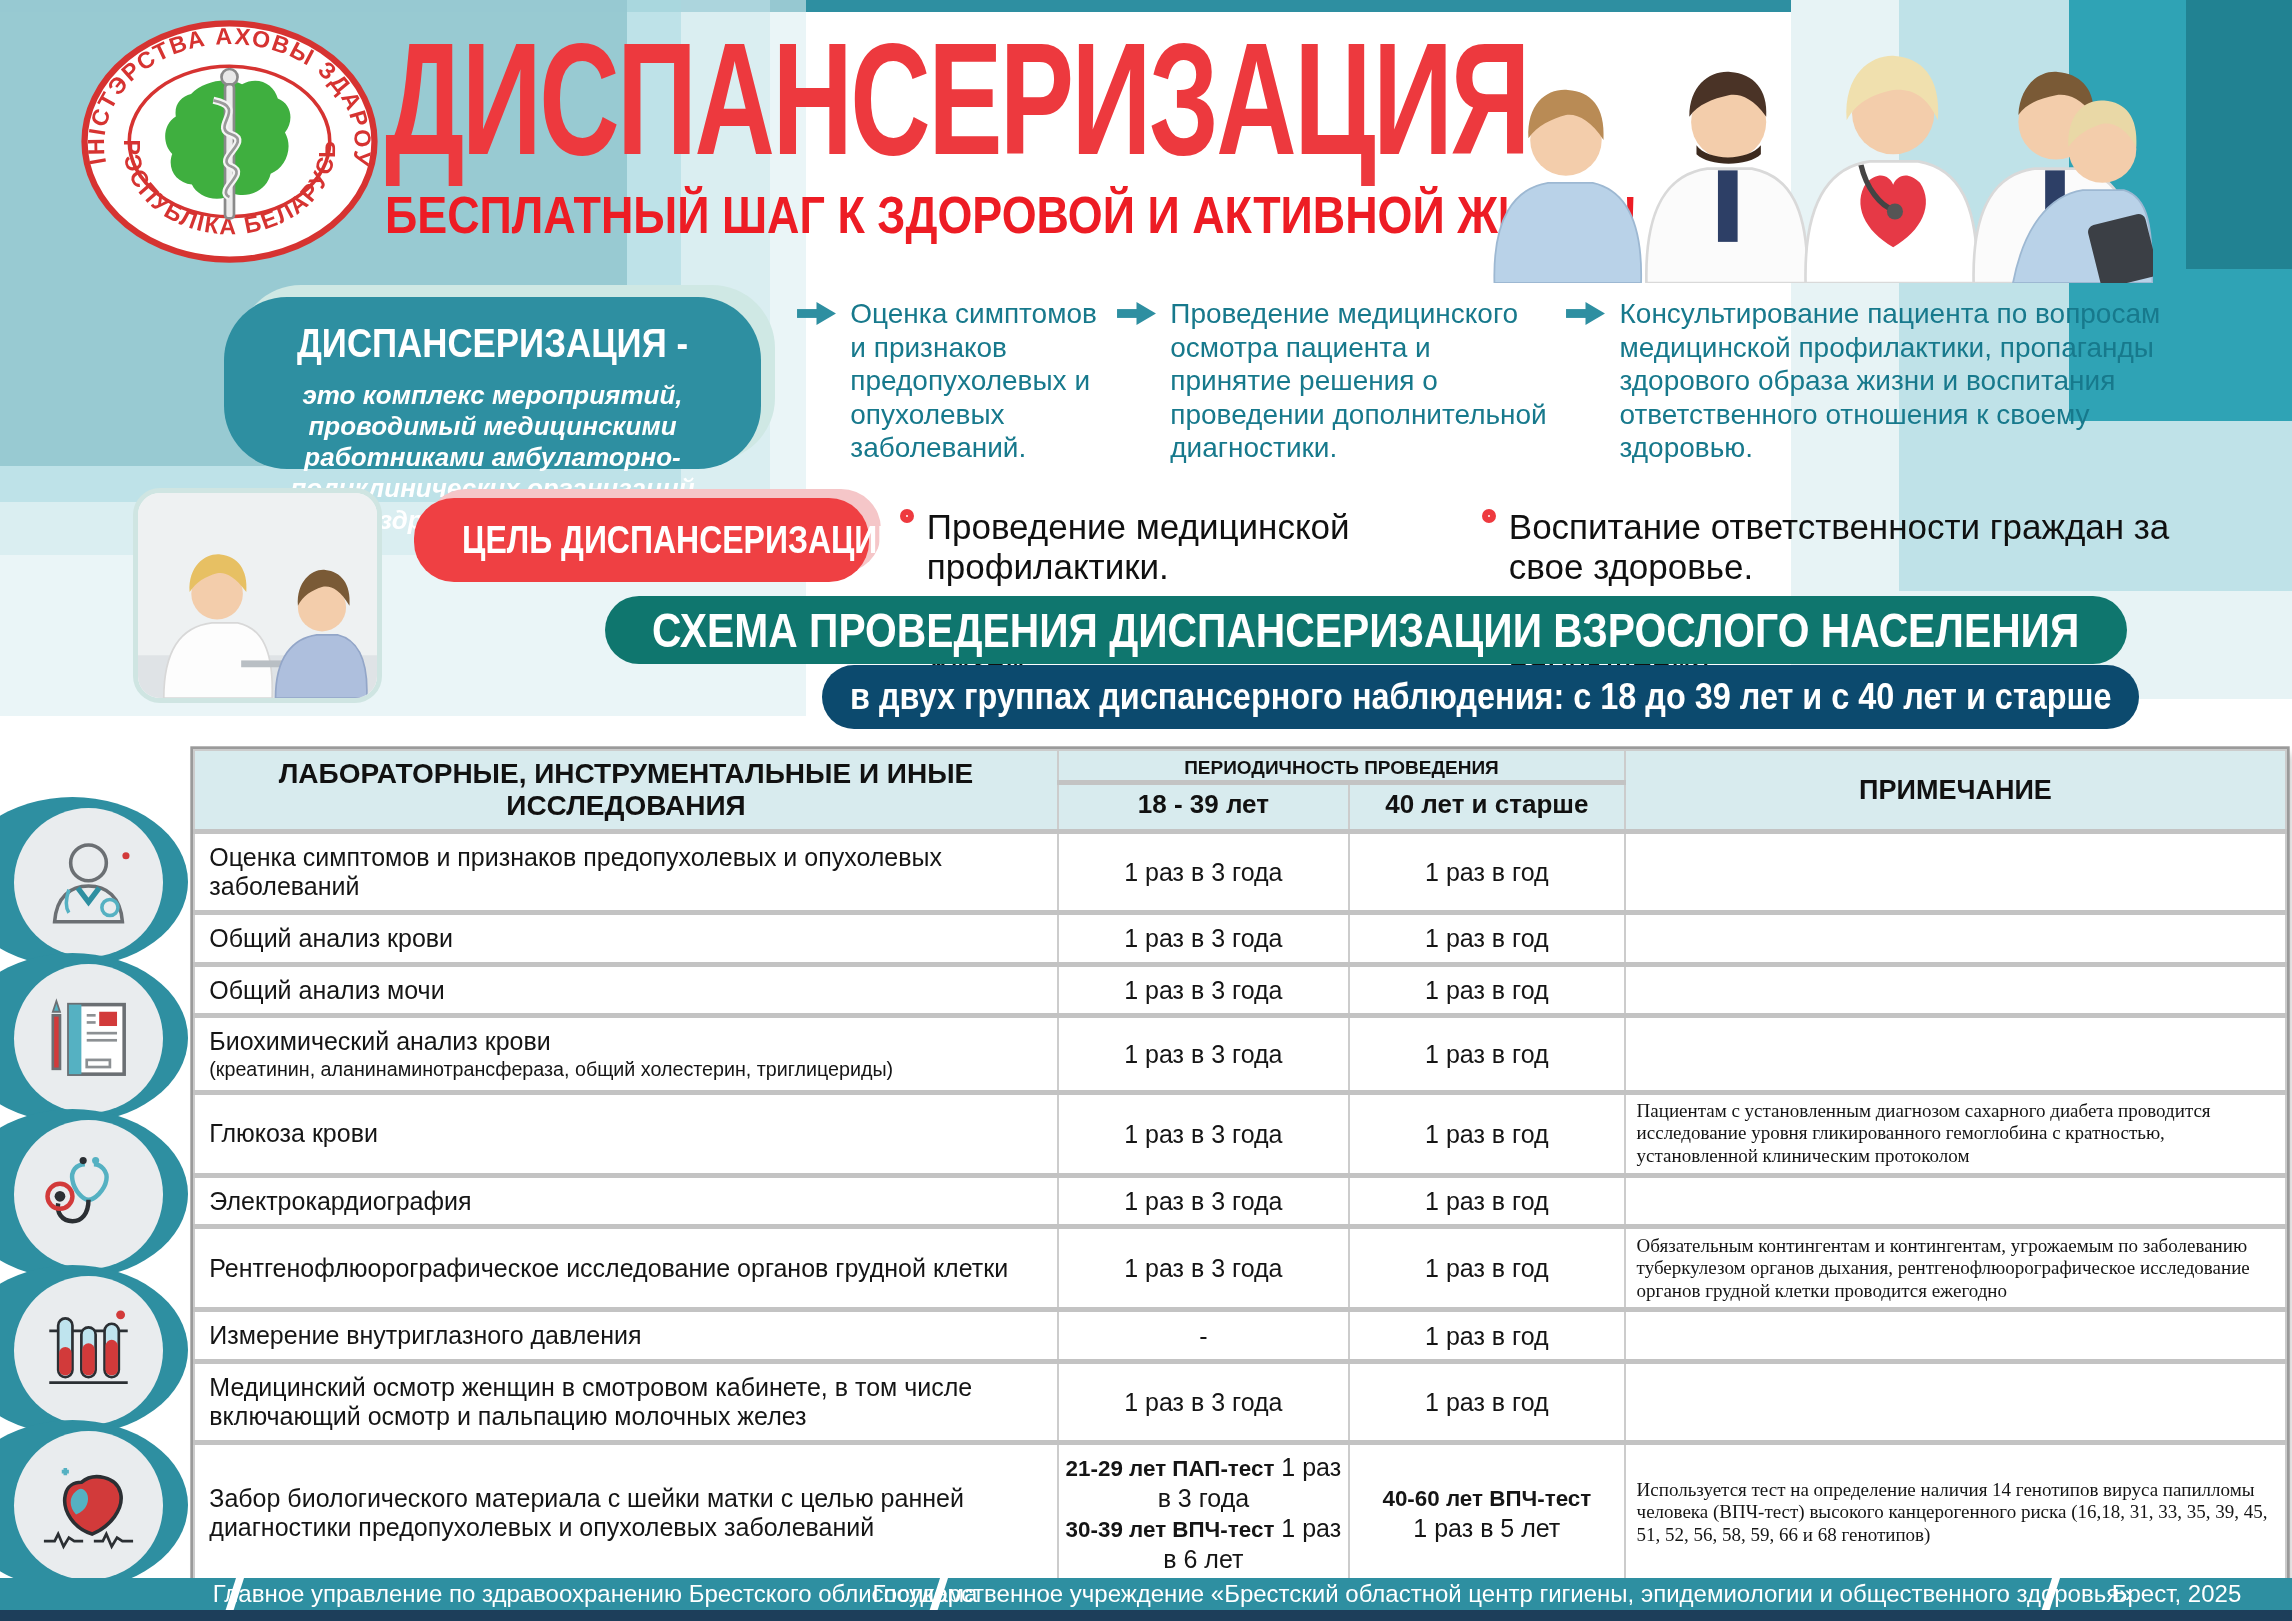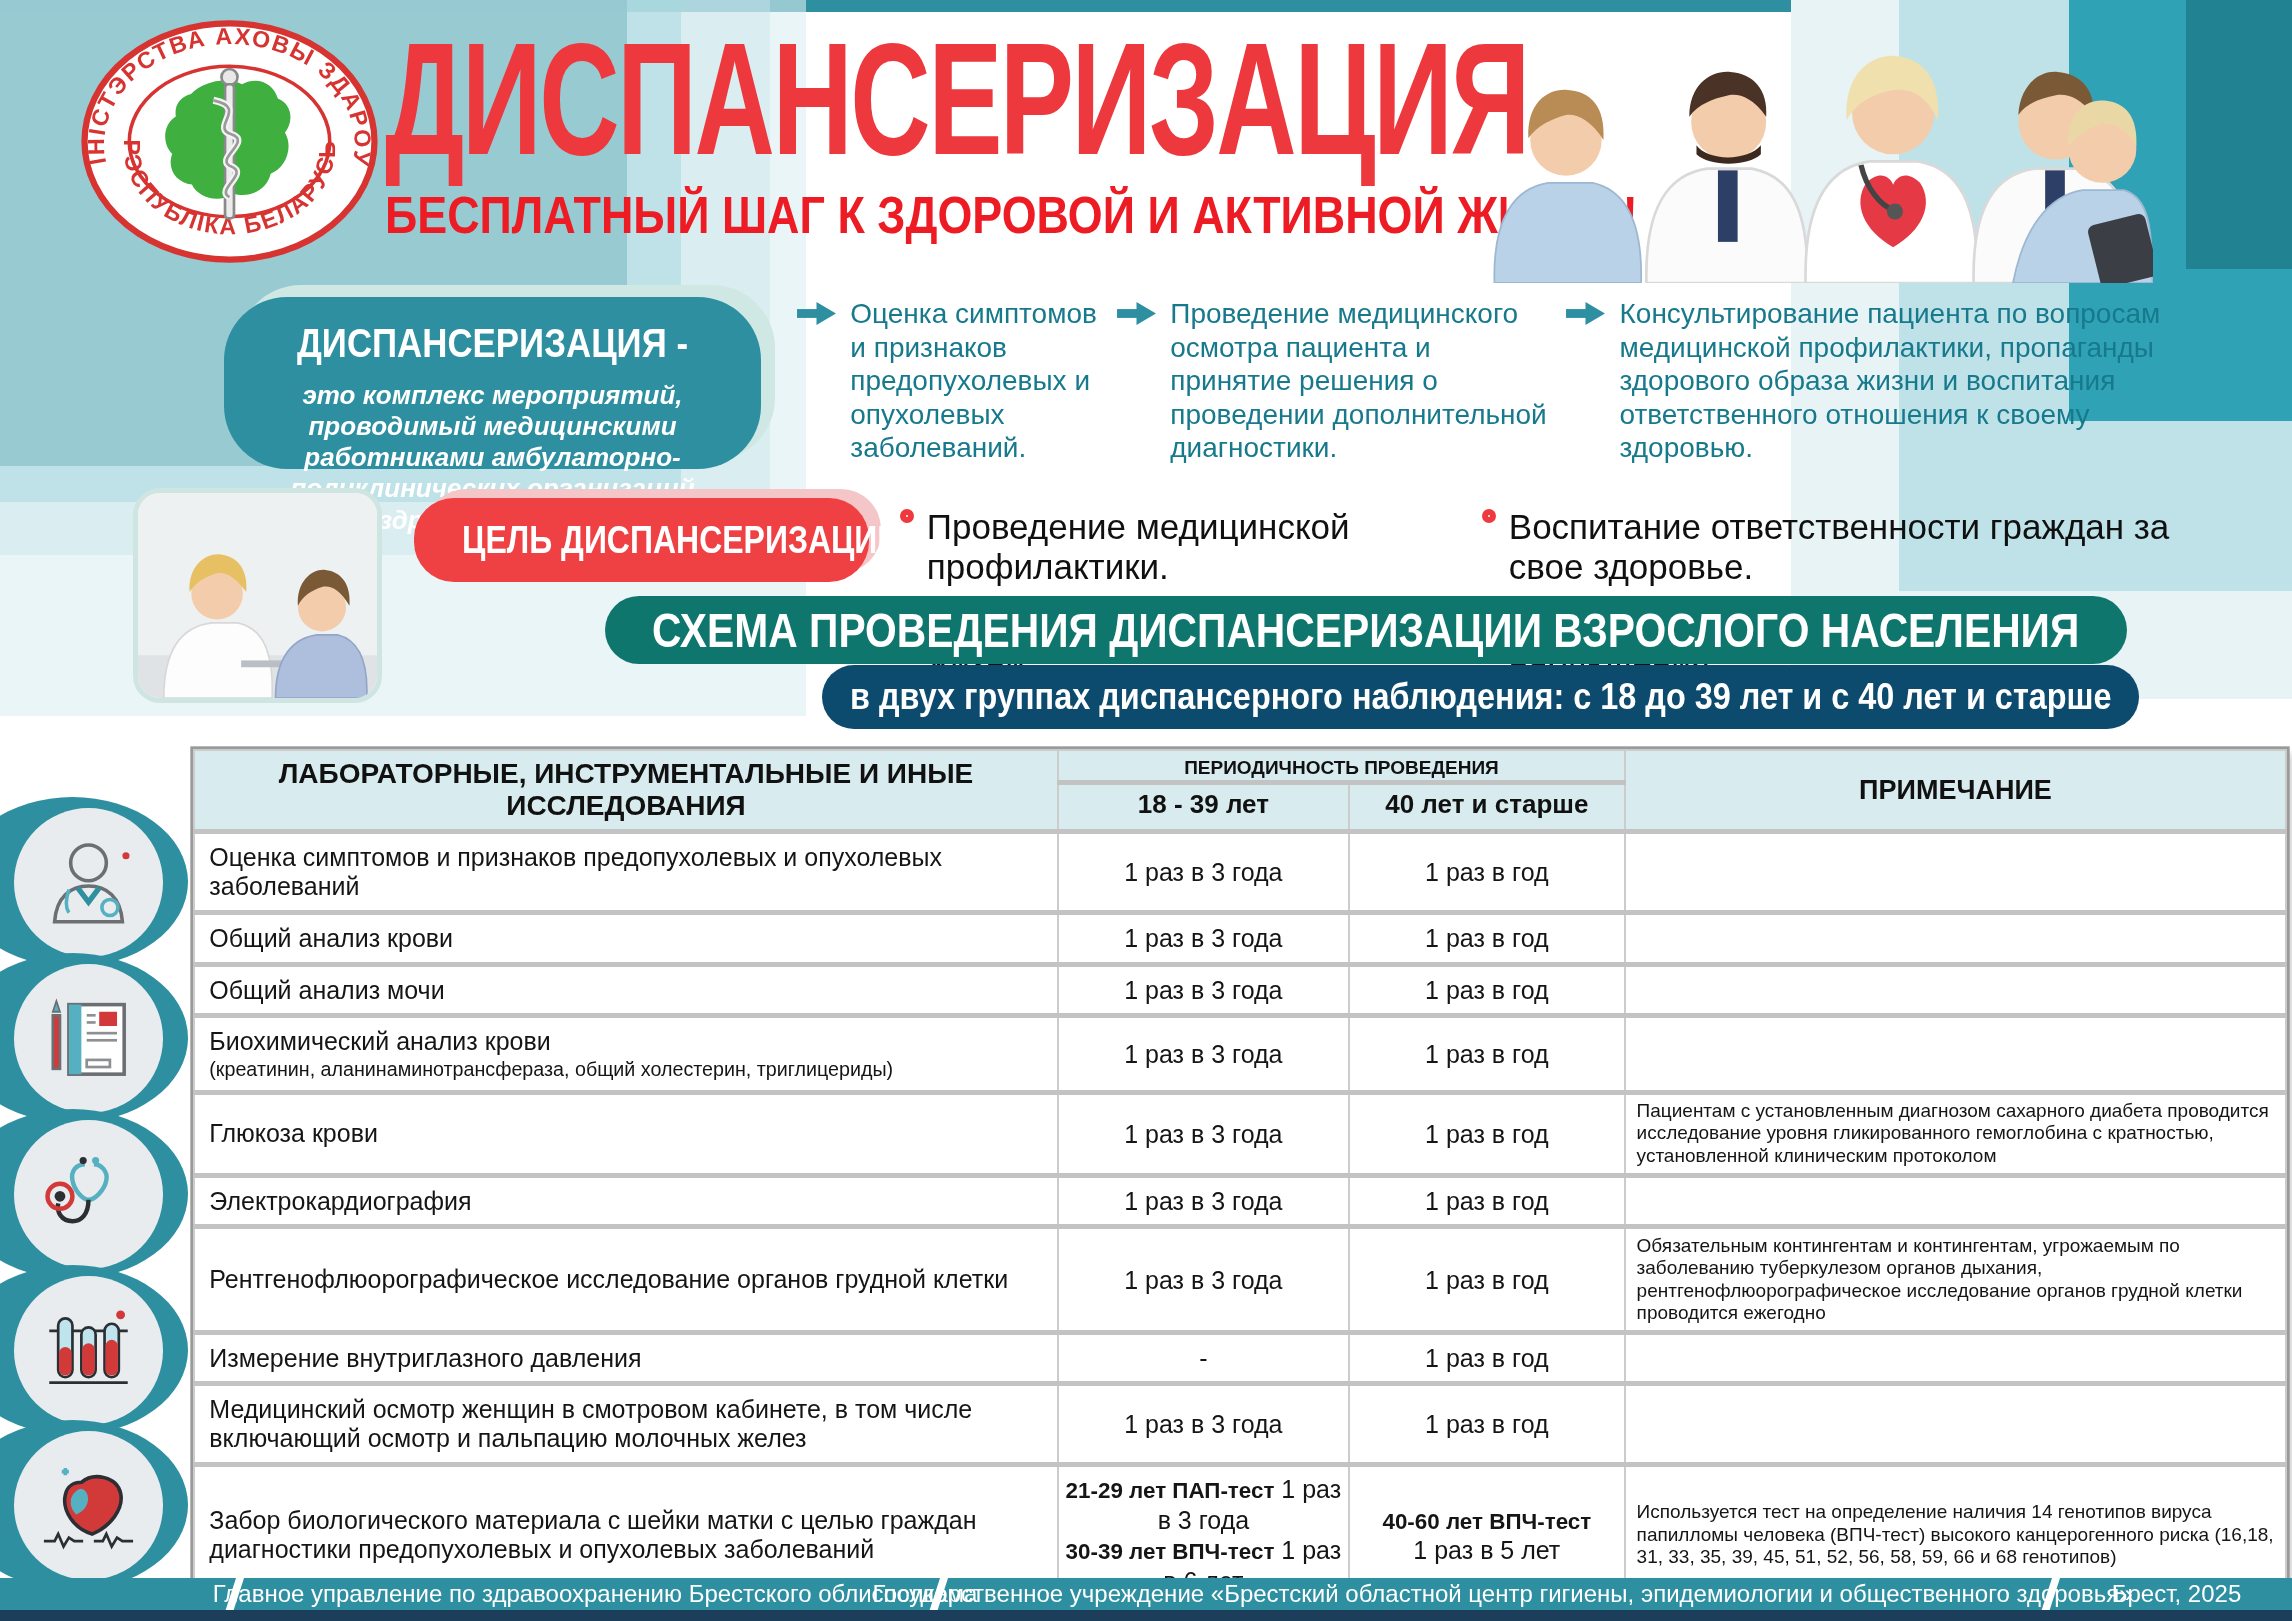--- a/index.html
+++ b/index.html
@@ -72,21 +72,21 @@
   table.main thead th{background:#d8ebee;color:#111;font-weight:bold;}
   th.h-tests{width:41.3%;font-size:28px;padding:7.2px 12.5px;}
   th.h-period{font-size:19px;padding:5.4px 0 1.8px;}
   th.h-age{font-size:26px;padding:3.6px 0 9px;}
   th.h-note{width:31.6%;font-size:27px;}
   col.c-age1{width:13.9%;}col.c-age2{width:13.2%;}
   td.c-name{font-size:25px;color:#151515;text-align:left;padding:9px 14.3px;line-height:1.15;}
   td.c-name .subnote{font-size:19.7px;margin-top:1.8px;}
   td.c-val{font-size:25px;color:#151515;text-align:center;padding:7.2px 5.4px;line-height:1.2;}
   td.c-val b{font-size:22.4px;}
-  td.c-note{font-size:19px;color:#151515;text-align:left;padding:5.4px 10.7px;line-height:1.18;}
+  td.c-note{font-size:19px;color:#151515;text-align:left;padding:5.4px 10.7px;line-height:1.18;font-family:Liberation Serif, serif;}
 
   
   .tab{position:absolute;left:0;width:197px;height:170px;}
   .tab .teal-ell{position:absolute;left:-43px;top:0;width:231px;height:170px;background:#2e8fa1;border-radius:50%;}
   .tab .circle{position:absolute;left:14.3px;top:10.7px;width:149px;height:149px;background:#e9ecee;border-radius:50%;
                display:flex;align-items:center;justify-content:center;}
 
   
   .footer{position:absolute;left:0;top:1578px;width:2293px;height:32px;background:#2e8fa1;}
   .footer .seg{position:absolute;top:0;height:32px;display:flex;align-items:center;justify-content:center;
@@ -321,21 +321,21 @@
           <td class="c-val">1 раз в год</td>
           <td class="c-note"></td>
         </tr>
         <tr>
           <td class="c-name">Медицинский осмотр женщин в смотровом кабинете, в том числе включающий осмотр и пальпацию молочных желез</td>
           <td class="c-val">1 раз в 3 года</td>
           <td class="c-val">1 раз в год</td>
           <td class="c-note"></td>
         </tr>
         <tr>
-          <td class="c-name">Забор биологического материала с шейки матки с целью граждан диагностики предопухолевых и опухолевых заболеваний</td>
+          <td class="c-name">Забор биологического материала с шейки матки с целью ранней диагностики предопухолевых и опухолевых заболеваний</td>
           <td class="c-val">
             <div><b>21-29 лет ПАП-тест</b> <span>1 раз в 3 года</span></div>
             <div><b>30-39 лет ВПЧ-тест</b> <span>1 раз в 6 лет</span></div>
           </td>
           <td class="c-val">
             <div><b>40-60 лет ВПЧ-тест</b></div>
             <div><span>1 раз в 5 лет</span></div>
           </td>
           <td class="c-note">Используется тест на определение наличия 14 генотипов вируса папилломы человека (ВПЧ-тест) высокого канцерогенного риска (16,18, 31, 33, 35, 39, 45, 51, 52, 56, 58, 59, 66 и 68 генотипов)</td>
         </tr>

